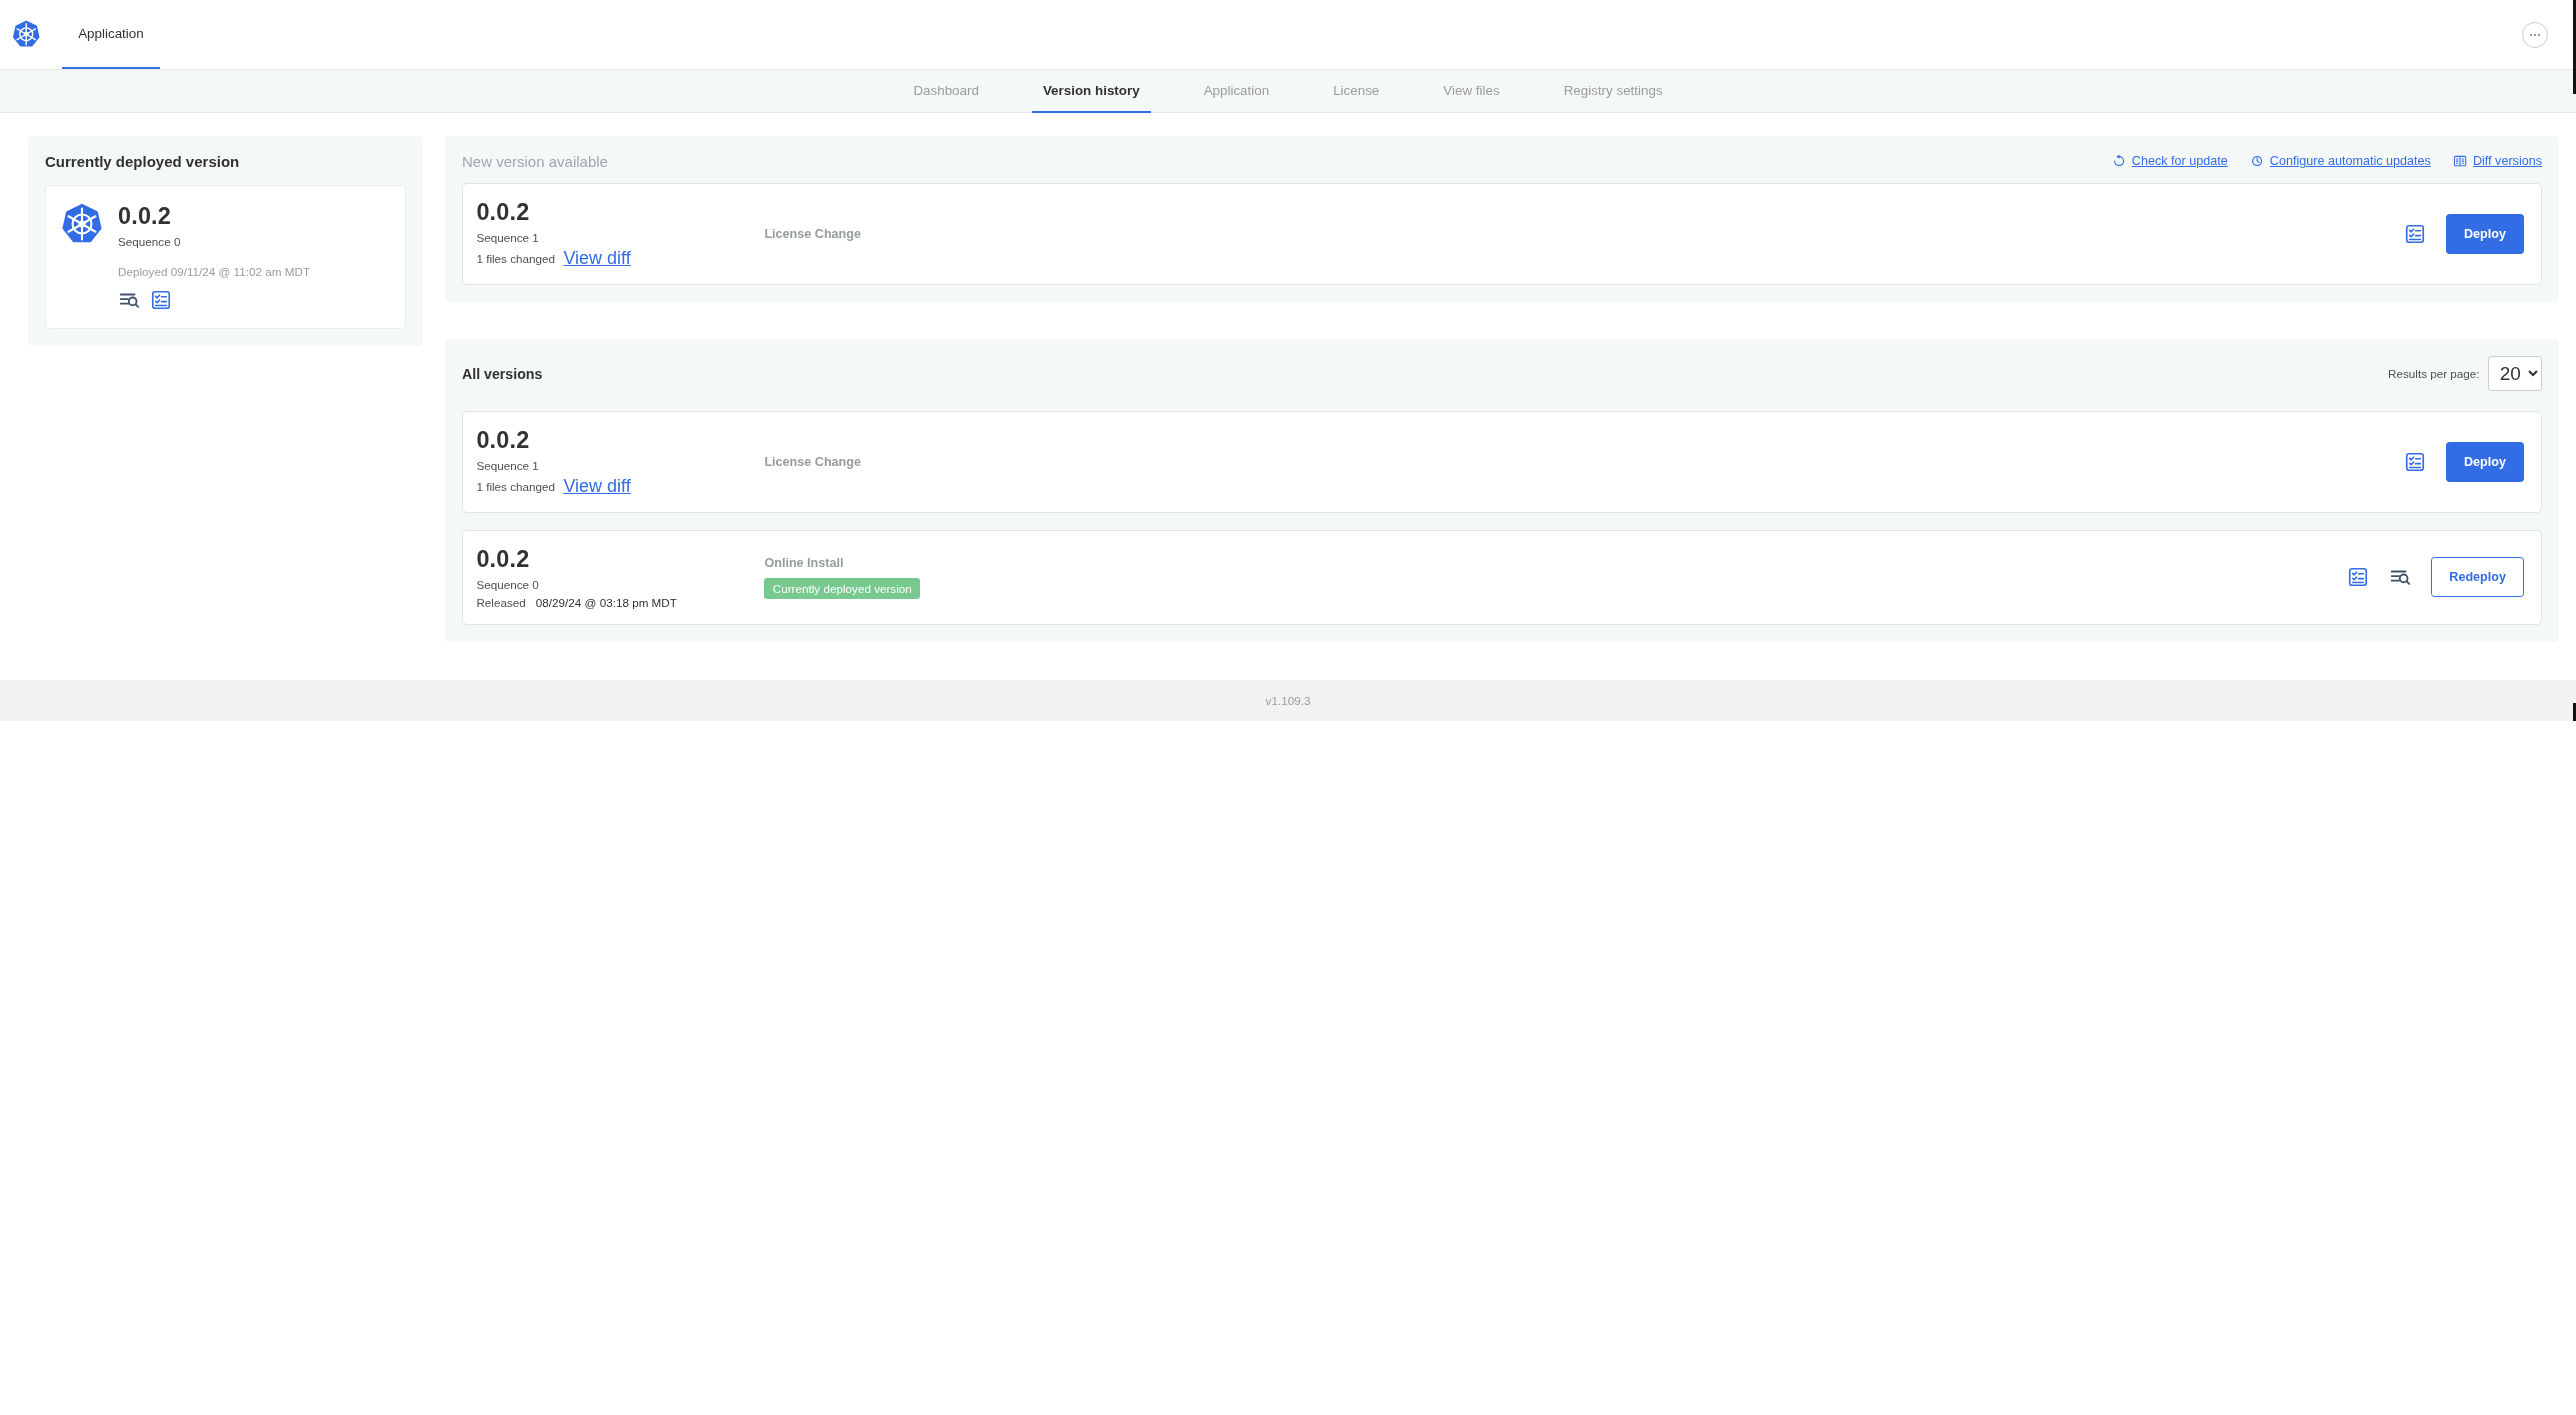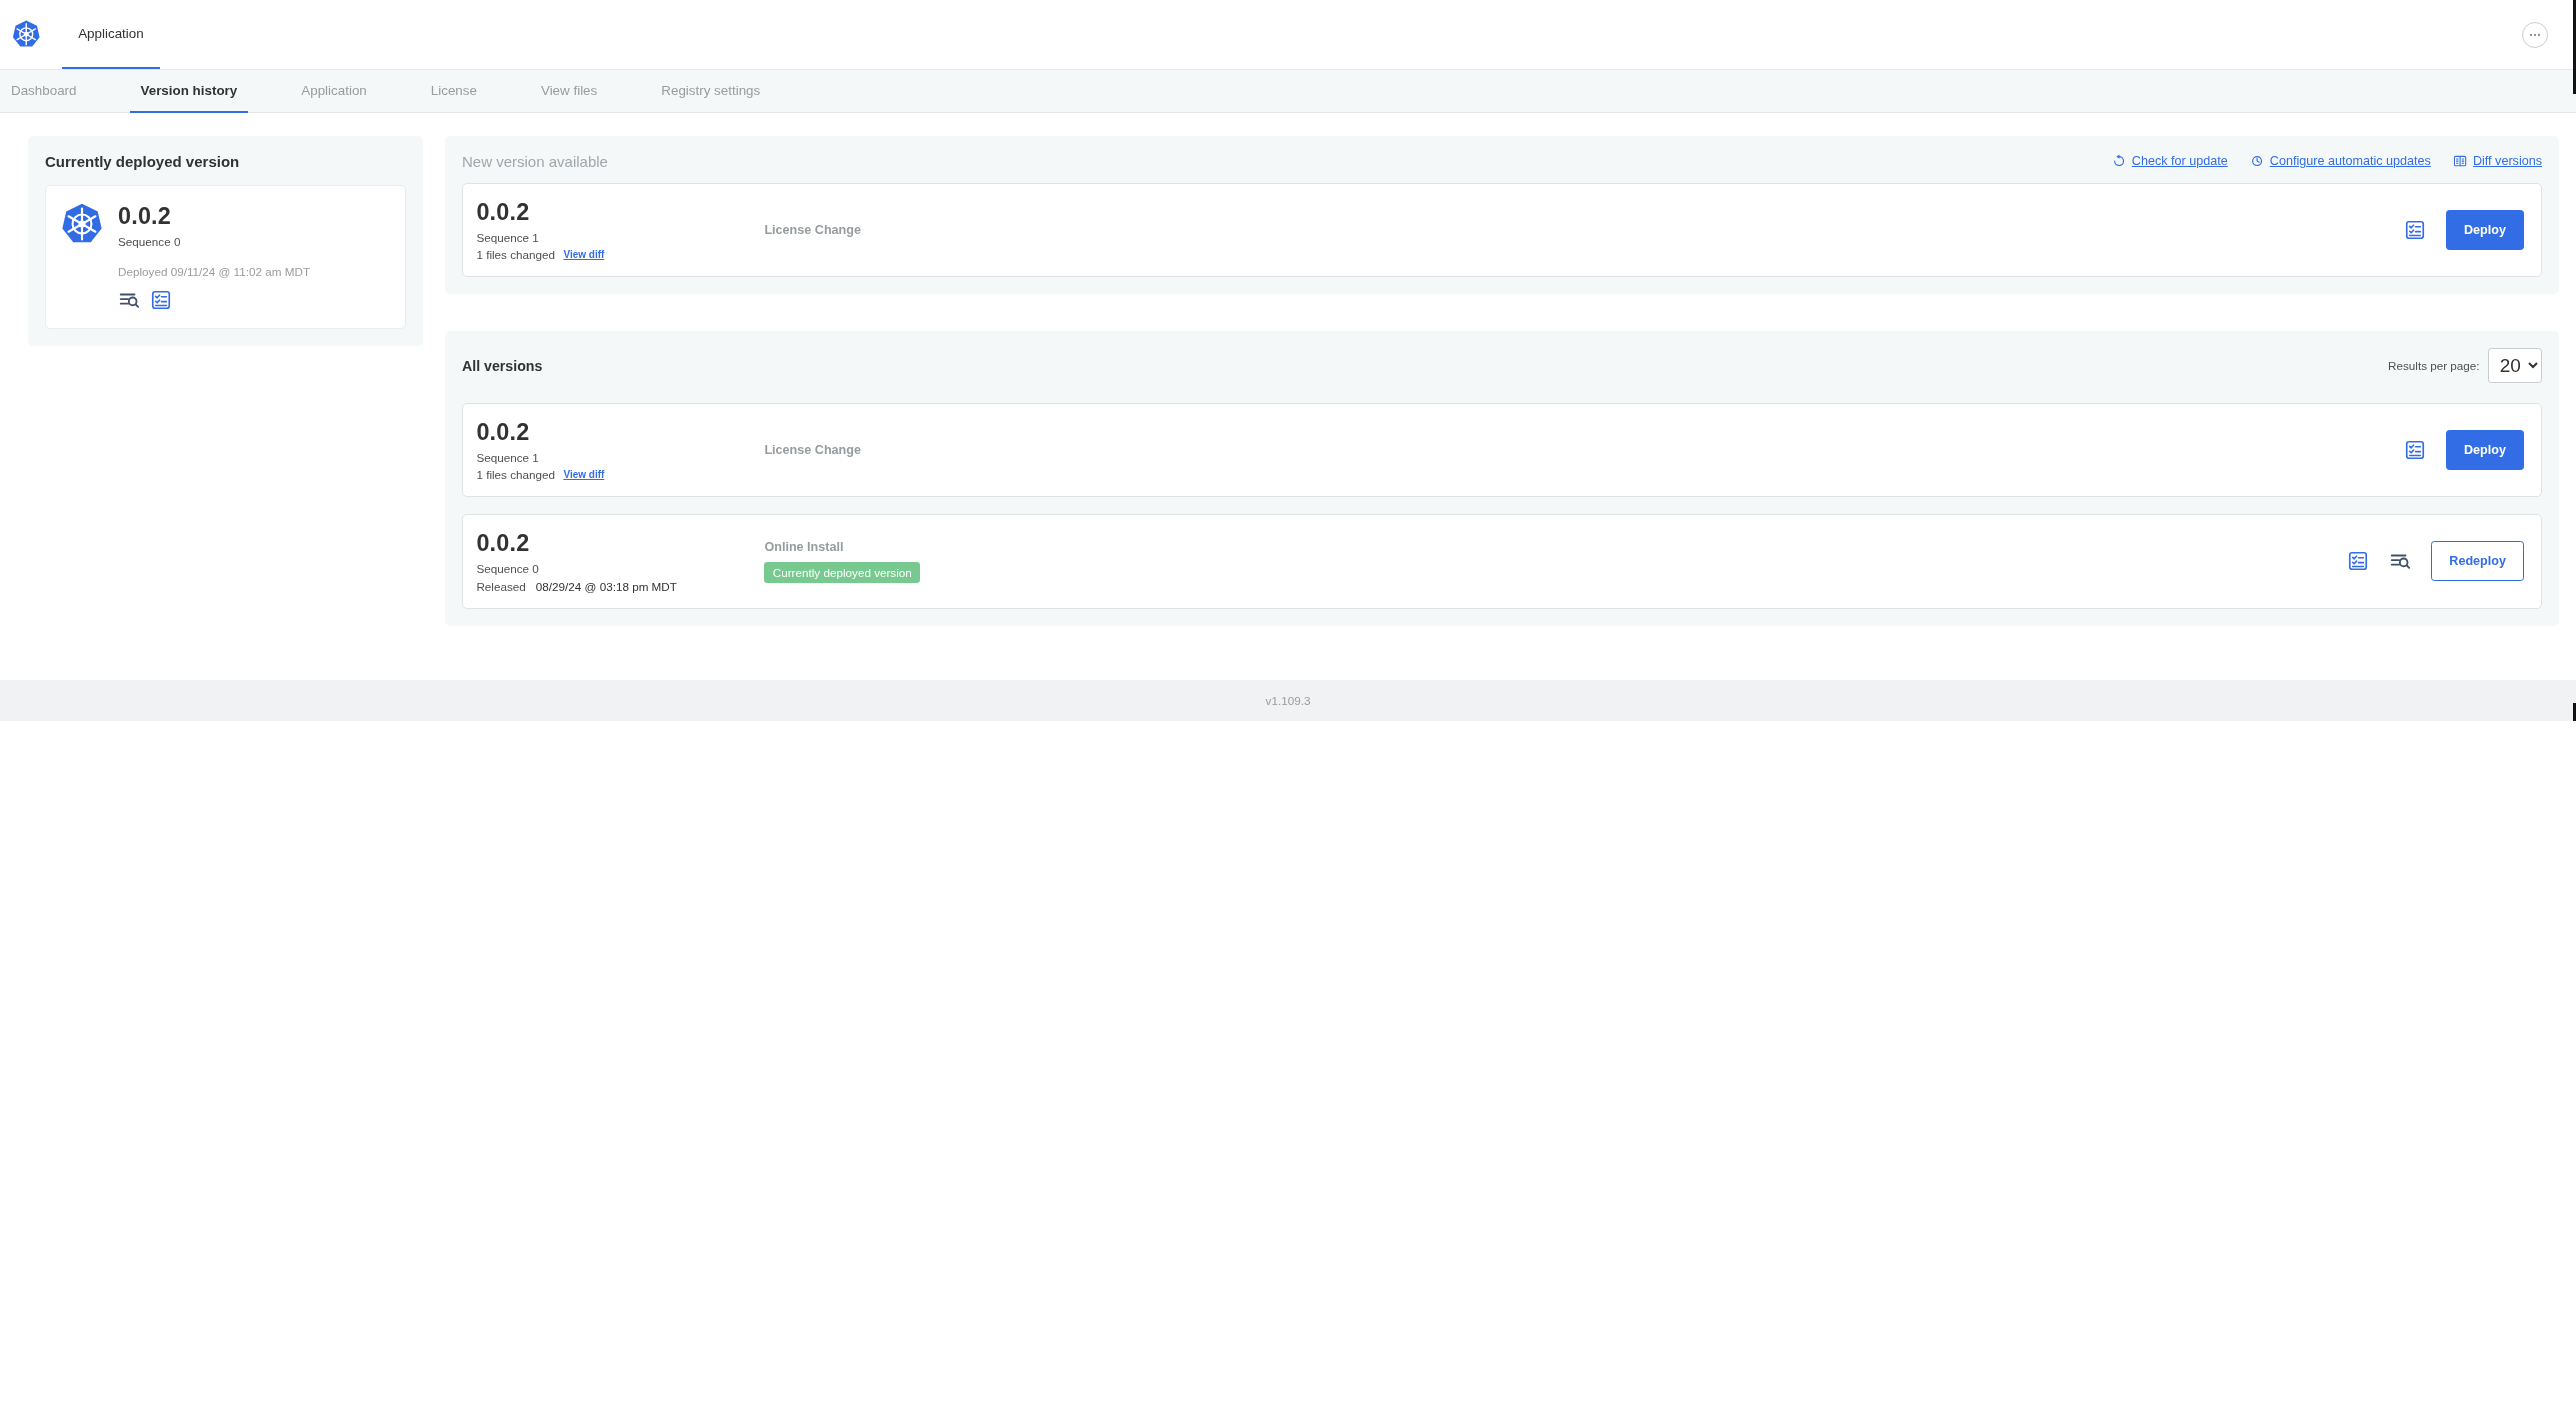--- a/index.html
+++ b/index.html
@@ -21,21 +21,21 @@
 
   
   .topbar{display:flex;align-items:stretch;height:70px;background:#fff;border-bottom:0.8px solid #e8e8e8;padding-left:11.7px;flex:0 0 auto}
   .brand{display:flex;align-items:center;margin-right:22px}
   .brand svg{width:28.5px;height:28.5px;display:block}
   .app-tab{display:flex;align-items:center;padding:0 16px;font-size:13.4px;font-weight:500;color:var(--ink);border-bottom:2.5px solid var(--accent);cursor:pointer}
   .more-btn{margin:auto 28.5px auto auto;width:26px;height:26px;border:0.8px solid #c9ced3;border-radius:50%;background:#fff;display:flex;align-items:center;justify-content:center;cursor:pointer}
   .more-btn svg{width:16px;height:16px;display:block}
 
   
-  .subnav{height:43px;background:var(--card-gray);border-bottom:0.8px solid #e4e7e9;display:flex;gap:42px;flex:0 0 auto}
+  .subnav{height:43px;background:var(--card-gray);border-bottom:0.8px solid #e4e7e9;display:flex;justify-content:center;gap:42px;flex:0 0 auto}
   .subnav .tab{display:flex;align-items:center;padding:0 11px;font-size:13.4px;color:var(--muted);cursor:pointer;border-bottom:2.5px solid transparent;margin-bottom:-0.8px}
   .subnav .tab.active{color:var(--ink);font-weight:600;border-bottom-color:var(--accent)}
 
   
   main{flex:1 0 auto;display:flex;align-items:flex-start;gap:22px;padding:22.6px 17px 33px 28px;background:#fff}
   .section-card{background:var(--card-gray);border-radius:5px;padding:17px}
   .left-col{width:395px;flex:0 0 395px}
   .right-col{flex:1;display:flex;flex-direction:column;gap:37px;min-width:0}
   .section-title{font-size:15px;font-weight:700;color:var(--ink)}
   .muted-title{font-size:15px;font-weight:500;color:#a1a6aa}
@@ -56,21 +56,21 @@
   .sec-head{display:flex;align-items:center;margin-bottom:13.4px}
   .head-links{margin-left:auto;display:flex;align-items:center;gap:22px}
   .head-link{display:flex;align-items:center;gap:5.9px;color:var(--accent);font-size:12.6px;font-weight:500;cursor:pointer}
   .head-link .lbl{text-decoration:underline}
 
   
   .vrows{display:flex;flex-direction:column;gap:17px}
   .vrow{background:#fff;border:0.8px solid #dfe3e6;border-radius:5px;padding:15px 17px 15px 13.4px;display:flex;align-items:center}
   .vrow .left{flex:0 0 288px;min-width:0}
   .files{display:flex;align-items:center;gap:8.4px;font-size:11.7px;color:var(--body);margin-top:4.2px}
-  .link{color:var(--accent);font-weight:700;text-decoration:underline;cursor:pointer;font-size:10px}
+  .link{color:var(--accent);font-weight:400;text-decoration:underline;cursor:pointer;font-size:18px}
   .vrow .mid{flex:1;min-width:0}
   .source{font-size:12.6px;font-weight:600;color:#979c9f}
   .badge{display:inline-block;margin-top:7.5px;background:var(--badge-green);color:#fff;font-size:11.7px;padding:4.2px 8.4px;border-radius:3.3px}
   .vrow .right{margin-left:auto;display:flex;align-items:center;gap:20px;padding-left:17px}
   .btn{font-family:inherit;font-size:12.6px;font-weight:600;padding:12px 17px;border-radius:3.3px;cursor:pointer}
   .btn.primary{background:var(--accent);border:0.8px solid var(--accent);color:#fff}
   .btn.outline{background:#fff;border:0.8px solid var(--accent);color:var(--accent)}
   .released{font-size:11.7px;color:var(--body);margin-top:4.2px}
   .released .date{font-weight:400;color:var(--ink);margin-left:10px}
 

